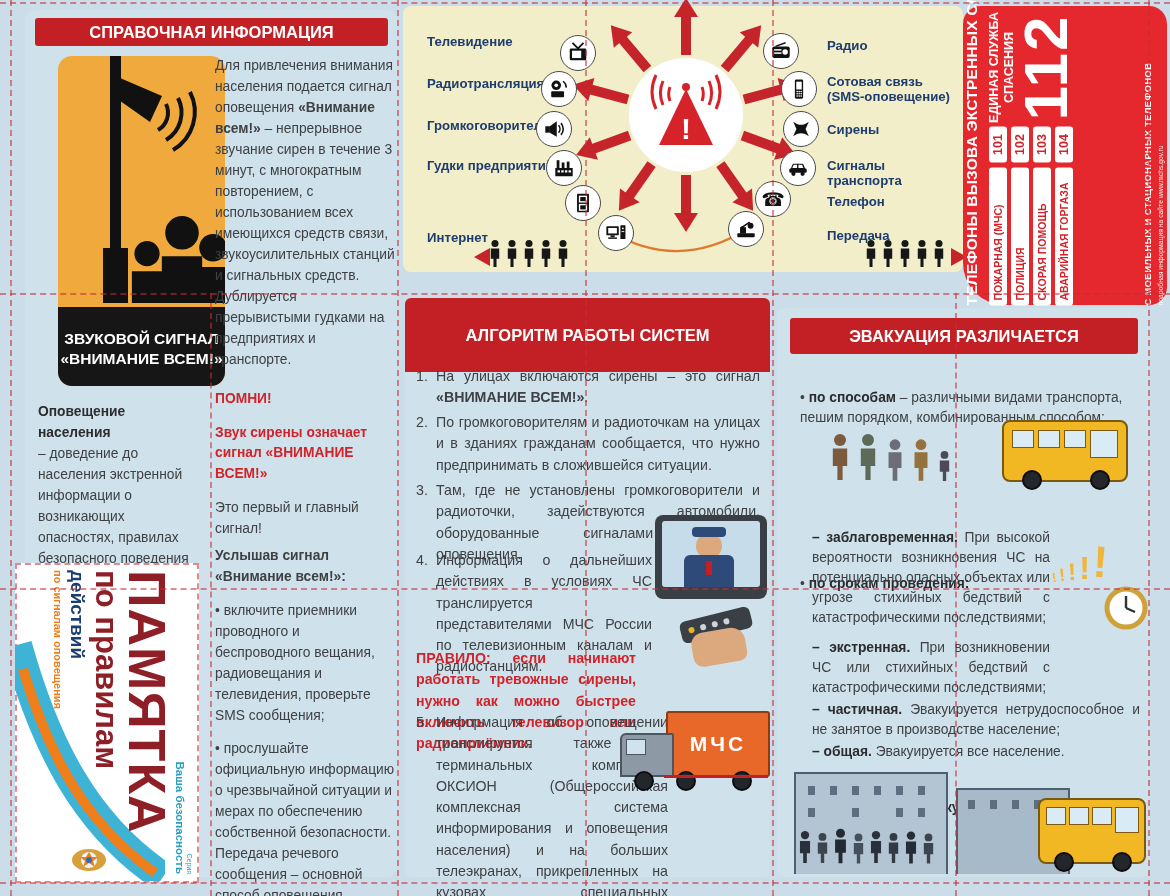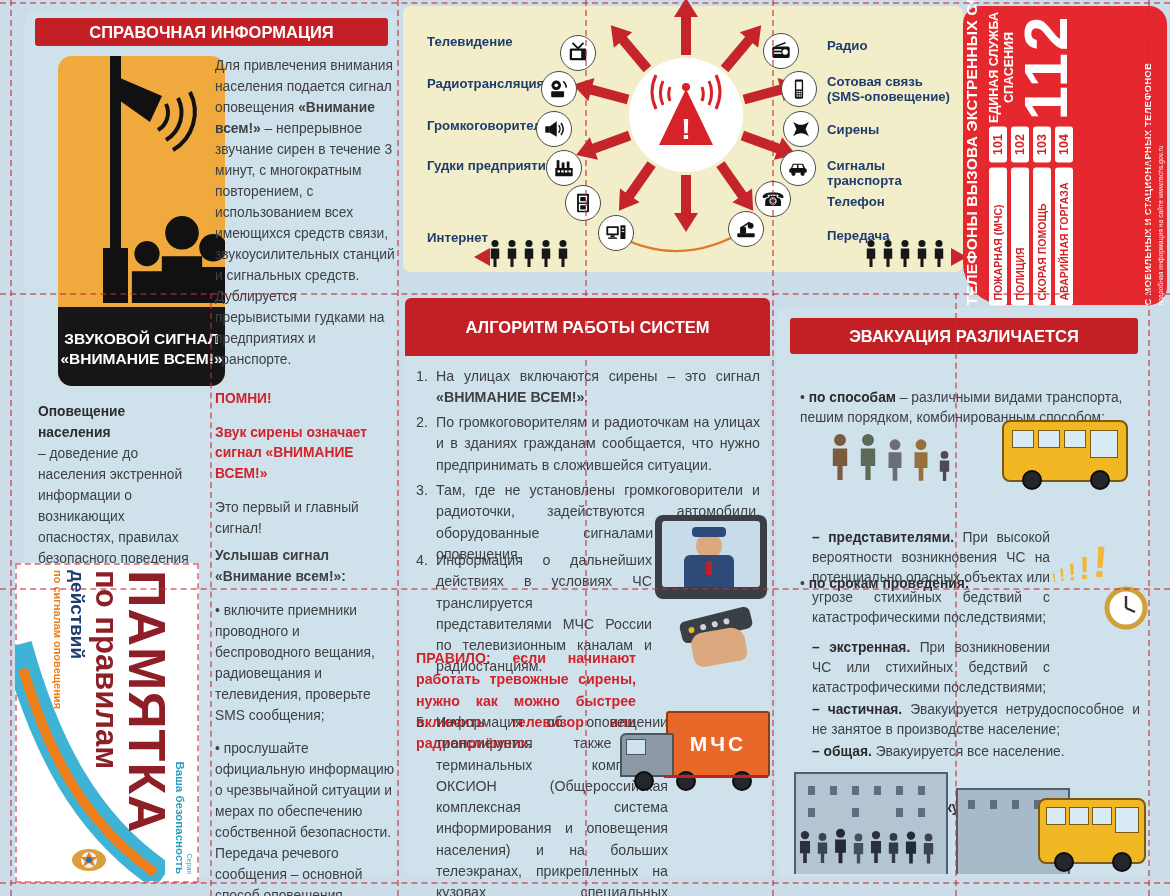--- a/index.html
+++ b/index.html
@@ -389,21 +389,21 @@
       <div class="ph-srv"><span>ЕДИНАЯ СЛУЖБА</span><br>
         <span>СПАСЕНИЯ</span></div>
       <div class="ph-112">112</div>
     </div>
     <div class="ph-foot">С МОБИЛЬНЫХ И СТАЦИОНАРНЫХ ТЕЛЕФОНОВ</div>
     <div class="ph-note">подробная информация на сайте www.mchs.gov.ru</div>
   </div>
 </div>
 
 <div class="abs panel-blue" style="left:405px;top:298px;width:365px;height:579px;border-radius:6px;"></div>
-<div class="abs hdr-bar" style="left:405px;top:298px;width:365px;height:58px;font-size:16.5px;line-height:1.25;border-radius:6px 6px 0 0;">
+<div class="abs hdr-bar" style="left:405px;top:298px;width:365px;height:74px;font-size:16.5px;line-height:1.25;border-radius:6px 6px 0 0;">
   <span>АЛГОРИТМ РАБОТЫ СИСТЕМ</span>
 </div>
 
 <div class="alg-item" style="left:436px;top:366px;width:324px;">
   <span class="num">1.</span>
   <span>На улицах включаются сирены – это сигнал </span><b>«ВНИМАНИЕ ВСЕМ!»</b><span>.</span>
 </div>
 <div class="alg-item" style="left:436px;top:412px;width:324px;">
   <span class="num">2.</span>
   <span>По громкоговорителям и радиоточкам на улицах и в зданиях гражданам сообщается, что нужно предпринимать в сложившейся ситуации.</span>
@@ -488,21 +488,21 @@
     <div class="win" style="left:86px;top:8px;width:26px;height:26px;"></div>
     <div class="wheel" style="left:18px;top:48px;"></div>
     <div class="wheel" style="left:86px;top:48px;"></div>
   </div>
 </div>
 
 <div class="abs ev blt" style="left:800px;top:494px;width:336px;">
   <span class="ev-b">по срокам проведения:</span>
 </div>
 <div class="dashitem" style="left:812px;top:528px;width:238px;">
-  <span class="ev-b">– представителями.</span><span> При высокой вероятности возникновения ЧС на потенциально опасных объектах или угрозе стихийных бедствий с катастрофическими последствиями;</span>
+  <span class="ev-b">– заблаговременная.</span><span> При высокой вероятности возникновения ЧС на потенциально опасных объектах или угрозе стихийных бедствий с катастрофическими последствиями;</span>
 </div>
 <div class="dashitem" style="left:812px;top:638px;width:238px;">
   <span class="ev-b">– экстренная.</span><span> При возникновении ЧС или стихийных бедствий с катастрофическими последствиями;</span>
 </div>
 
 <div class="abs" style="left:1052px;top:520px;width:96px;height:110px;">
   <div class="abs" style="left:0;bottom:46px;display:flex;align-items:flex-end;gap:3px;">
     <span class="excl" style="font-size:13px;transform:rotate(-10deg);">!</span>
     <span class="excl" style="font-size:18px;transform:rotate(-6deg);">!</span>
     <span class="excl" style="font-size:24px;transform:rotate(-3deg);">!</span>

